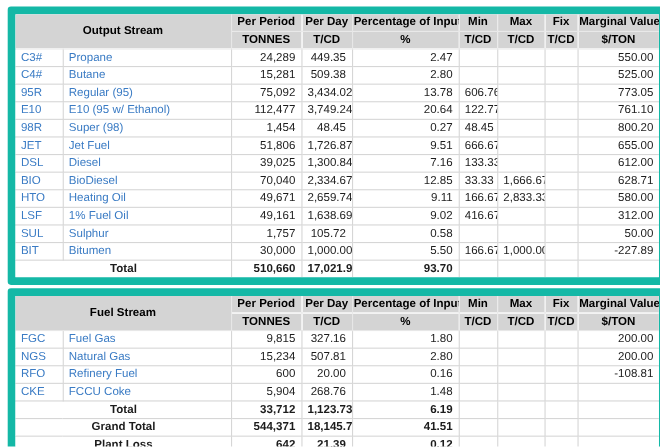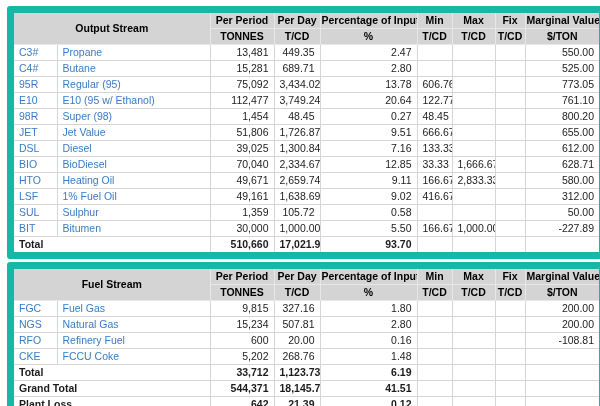--- a/index.html
+++ b/index.html
@@ -48,21 +48,21 @@
     padding:2px 5px;
     line-height:11px;
     border:1px solid #d6d6d6;
     color:#1c1c1c;
     white-space:nowrap;
     overflow:hidden;
     background:#fff;
   }
   td.code,td.name{color:var(--link,#3a7bc4);cursor:pointer;}
   td.num{text-align:right;}
-  td.total-label{text-align:left;font-weight:bold;padding-right:4px;}
+  td.total-label{text-align:center;font-weight:bold;padding-right:4px;}
   tr.footer td{font-weight:bold;}
   
   table tr > *:first-child{border-left:none;}
   table tr > *:last-child{border-right:none;}
   thead tr:first-child th{border-top:none;}
   tbody tr:last-child td{border-bottom:none;}
 </style>
 </head>
 <body>
 
@@ -99,33 +99,33 @@
           <th>T/CD</th>
           <th>T/CD</th>
           <th>T/CD</th>
           <th>$/TON</th>
         </tr>
       </thead>
       <tbody>
           <tr>
             <td class="code">C3#</td>
             <td class="name">Propane</td>
-            <td class="num">13,481</td>
+            <td class="num">24,289</td>
             <td class="num">449.35</td>
             <td class="num">2.47</td>
             <td class="num"></td>
             <td class="num"></td>
             <td class="num"></td>
             <td class="num">550.00</td>
           </tr>
           <tr>
             <td class="code">C4#</td>
             <td class="name">Butane</td>
             <td class="num">15,281</td>
-            <td class="num">689.71</td>
+            <td class="num">509.38</td>
             <td class="num">2.80</td>
             <td class="num"></td>
             <td class="num"></td>
             <td class="num"></td>
             <td class="num">525.00</td>
           </tr>
           <tr>
             <td class="code">95R</td>
             <td class="name">Regular (95)</td>
             <td class="num">75,092</td>
@@ -153,21 +153,21 @@
             <td class="num">1,454</td>
             <td class="num">48.45</td>
             <td class="num">0.27</td>
             <td class="num">48.45</td>
             <td class="num"></td>
             <td class="num"></td>
             <td class="num">800.20</td>
           </tr>
           <tr>
             <td class="code">JET</td>
-            <td class="name">Jet Value</td>
+            <td class="name">Jet Fuel</td>
             <td class="num">51,806</td>
             <td class="num">1,726.87</td>
             <td class="num">9.51</td>
             <td class="num">666.67</td>
             <td class="num"></td>
             <td class="num"></td>
             <td class="num">655.00</td>
           </tr>
           <tr>
             <td class="code">DSL</td>
@@ -209,21 +209,21 @@
             <td class="num">1,638.69</td>
             <td class="num">9.02</td>
             <td class="num">416.67</td>
             <td class="num"></td>
             <td class="num"></td>
             <td class="num">312.00</td>
           </tr>
           <tr>
             <td class="code">SUL</td>
             <td class="name">Sulphur</td>
-            <td class="num">1,359</td>
+            <td class="num">1,757</td>
             <td class="num">105.72</td>
             <td class="num">0.58</td>
             <td class="num"></td>
             <td class="num"></td>
             <td class="num"></td>
             <td class="num">50.00</td>
           </tr>
           <tr>
             <td class="code">BIT</td>
             <td class="name">Bitumen</td>
@@ -313,21 +313,21 @@
             <td class="num">20.00</td>
             <td class="num">0.16</td>
             <td class="num"></td>
             <td class="num"></td>
             <td class="num"></td>
             <td class="num">-108.81</td>
           </tr>
           <tr>
             <td class="code">CKE</td>
             <td class="name">FCCU Coke</td>
-            <td class="num">5,202</td>
+            <td class="num">5,904</td>
             <td class="num">268.76</td>
             <td class="num">1.48</td>
             <td class="num"></td>
             <td class="num"></td>
             <td class="num"></td>
             <td class="num"></td>
           </tr>
           <tr class="footer">
             <td class="total-label" colspan="2">Total</td>
             <td class="num">33,712</td>

